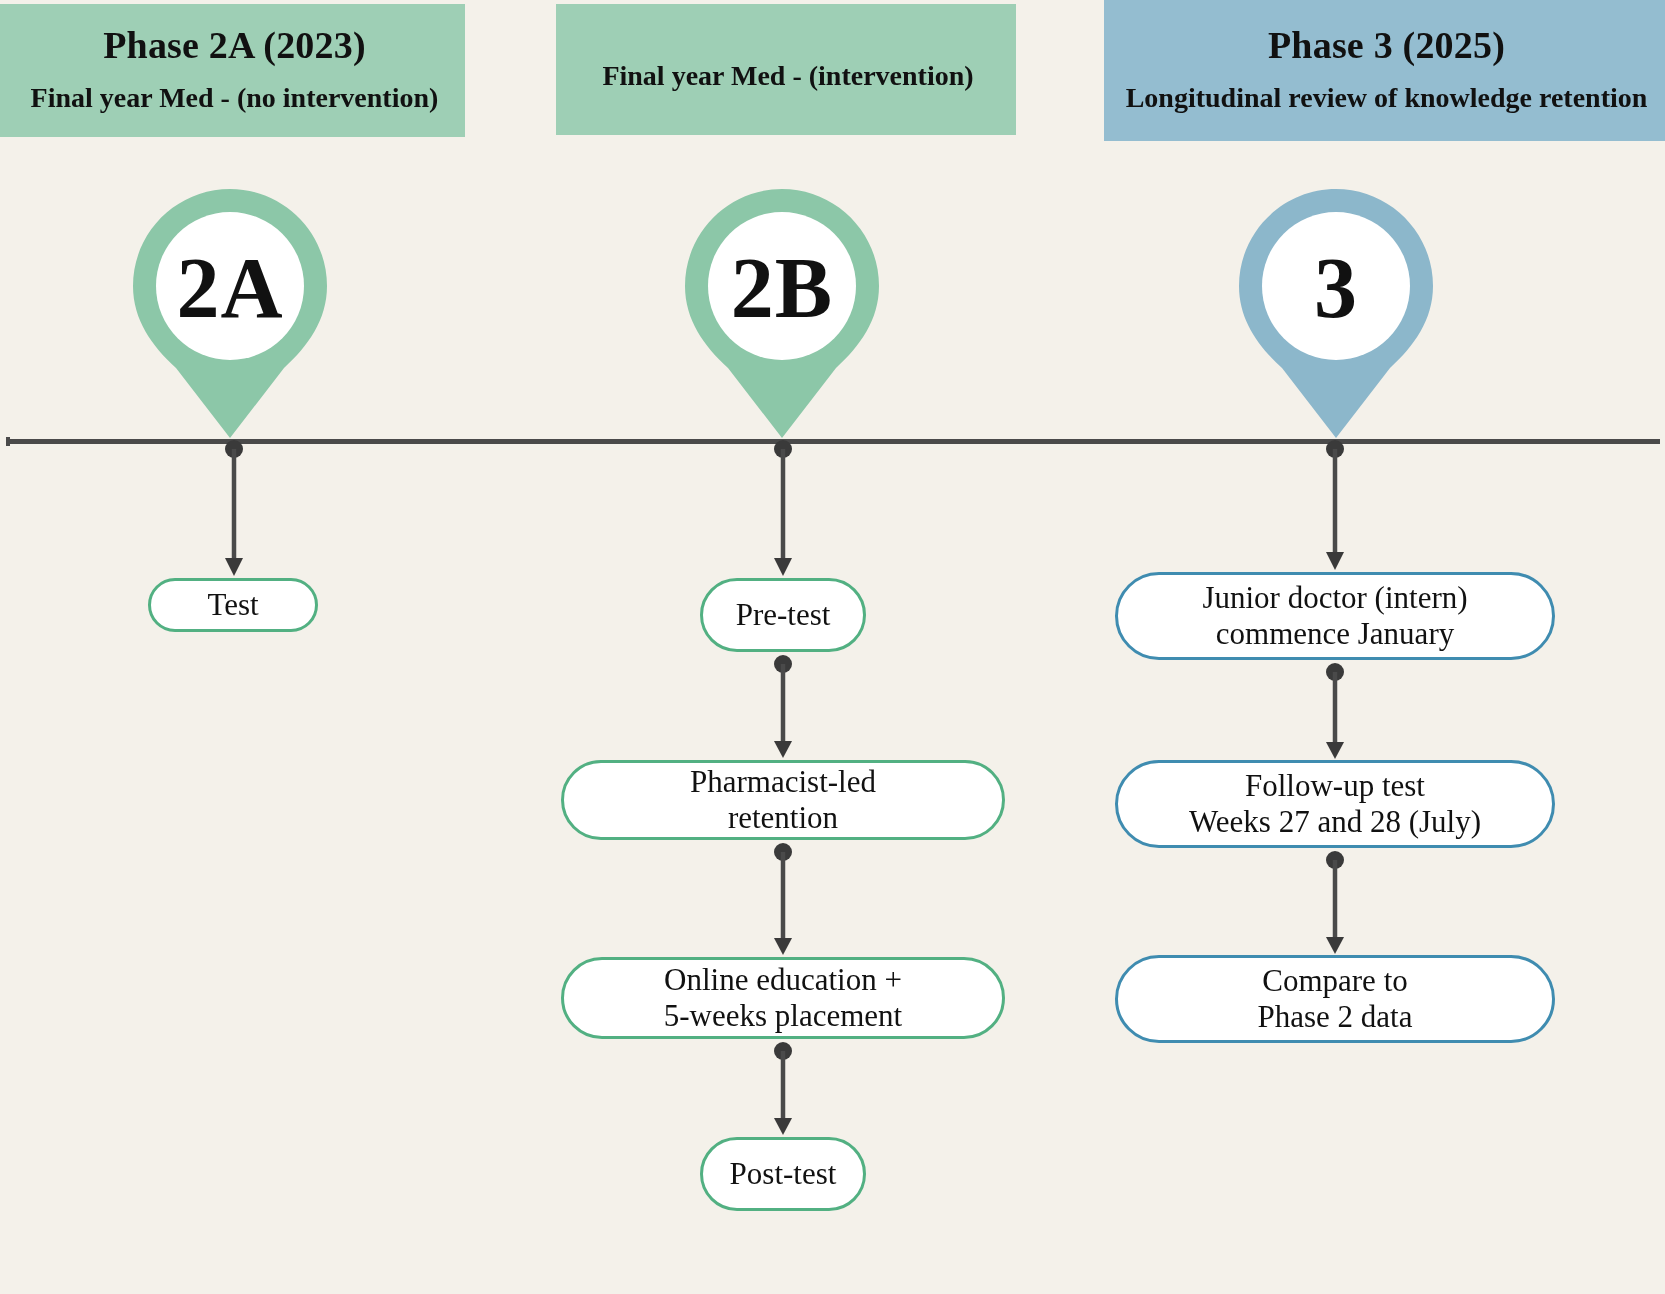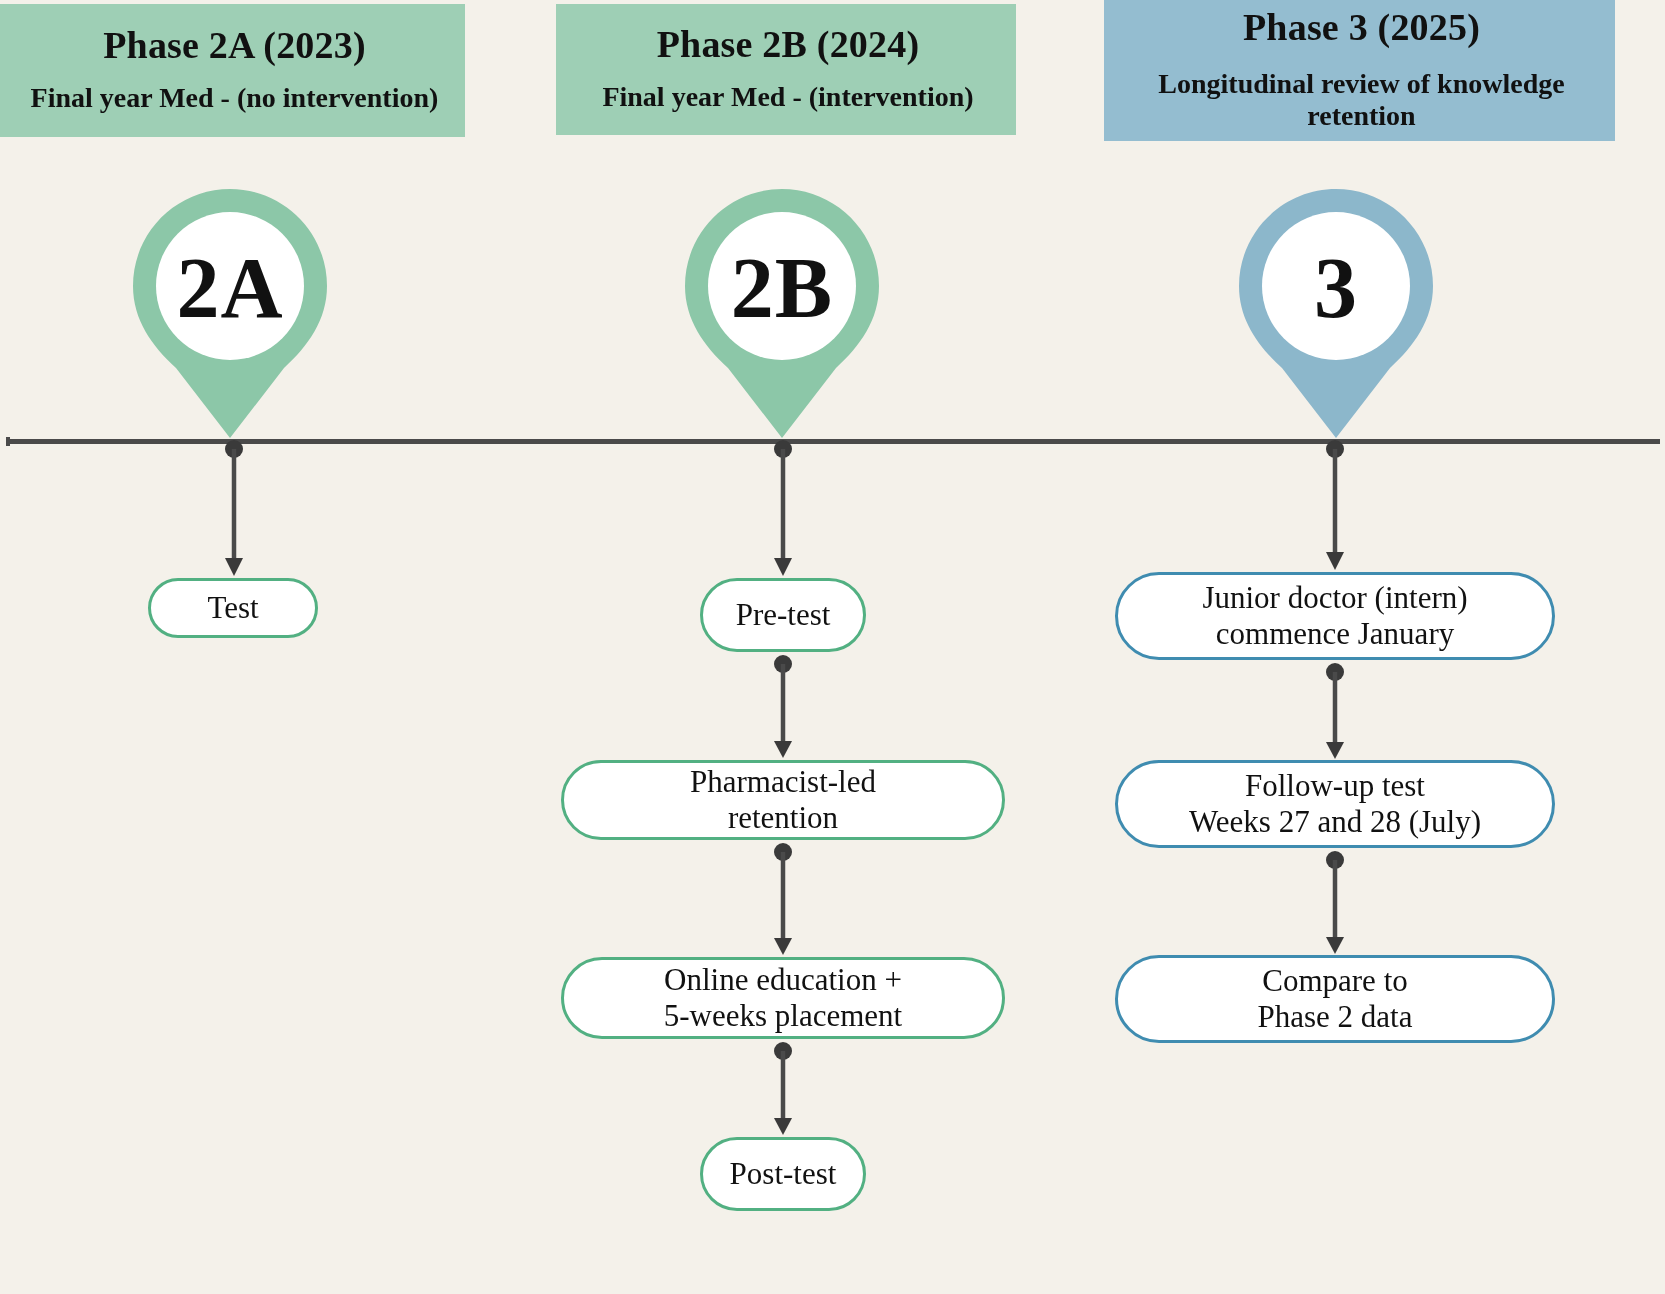--- a/index.html
+++ b/index.html
@@ -39,21 +39,21 @@
     font-size: 28px;
     font-weight: bold;
     line-height: 1.12;
     margin-top: 16px;
   }
   .phase-header.green { background: #9ecfb5; }
   .phase-header.blue  { background: #94bdd0; }
 
   #hdr-2a { left: 0px;    top: 4px;  width: 465px;  height: 133px; }
   #hdr-2b { left: 556px;  top: 4px;  width: 460px;  height: 131px; }
-  #hdr-3  { left: 1104px; top: 0px;  width: 511px;  height: 141px; justify-content: space-between; }
+  #hdr-3  { left: 1104px; top: 0px;  width: 561px;  height: 141px; }
 
   
   .pin {
     position: absolute;
     width: 200px;
     height: 255px;
   }
   .pin svg { display: block; width: 100%; height: 100%; }
   .pin .pin-label {
     position: absolute;
@@ -100,21 +100,21 @@
     justify-content: center;
     text-align: center;
     line-height: 1.16;
     font-size: 31px;
   }
   .node.green { border: 3.5px solid #52b082; }
   .node.blue  { border: 3.5px solid #3f8cb0; }
   .node .node-text { padding: 0 14px; white-space: pre-line; }
 
   
-  #node-test       { left: 148px;  top: 578px;  width: 170px; height: 60px; }
+  #node-test       { left: 148px;  top: 578px;  width: 170px; height: 54px; }
   
   #node-pretest    { left: 700px;  top: 578px;  width: 166px; height: 74px; }
   #node-pharm      { left: 561px;  top: 760px;  width: 444px; height: 80px; }
   #node-online     { left: 561px;  top: 957px;  width: 444px; height: 82px; }
   #node-posttest   { left: 700px;  top: 1137px; width: 166px; height: 74px; }
   
   #node-junior     { left: 1115px; top: 572px;  width: 440px; height: 88px; }
   #node-followup   { left: 1115px; top: 760px;  width: 440px; height: 88px; }
   #node-compare    { left: 1115px; top: 955px;  width: 440px; height: 88px; }
 </style>
@@ -122,21 +122,20 @@
 <body>
 
 <div id="stage">
 
   <div class="phase-header green" id="hdr-2a">
     <div class="ph-title">Phase 2A (2023)</div>
     <div class="ph-sub">Final year Med - (no intervention)</div>
   </div>
 
   <div class="phase-header green" id="hdr-2b">
-    <div class="ph-title">Phase 2B (2024)</div>
     <div class="ph-sub">Final year Med - (intervention)</div>
   </div>
 
   <div class="phase-header blue" id="hdr-3">
     <div class="ph-title">Phase 3 (2025)</div>
     <div class="ph-sub">Longitudinal review of knowledge retention</div>
   </div>
 
   <div class="pin" id="pin-2a">
     <svg viewBox="0 0 200 255">

